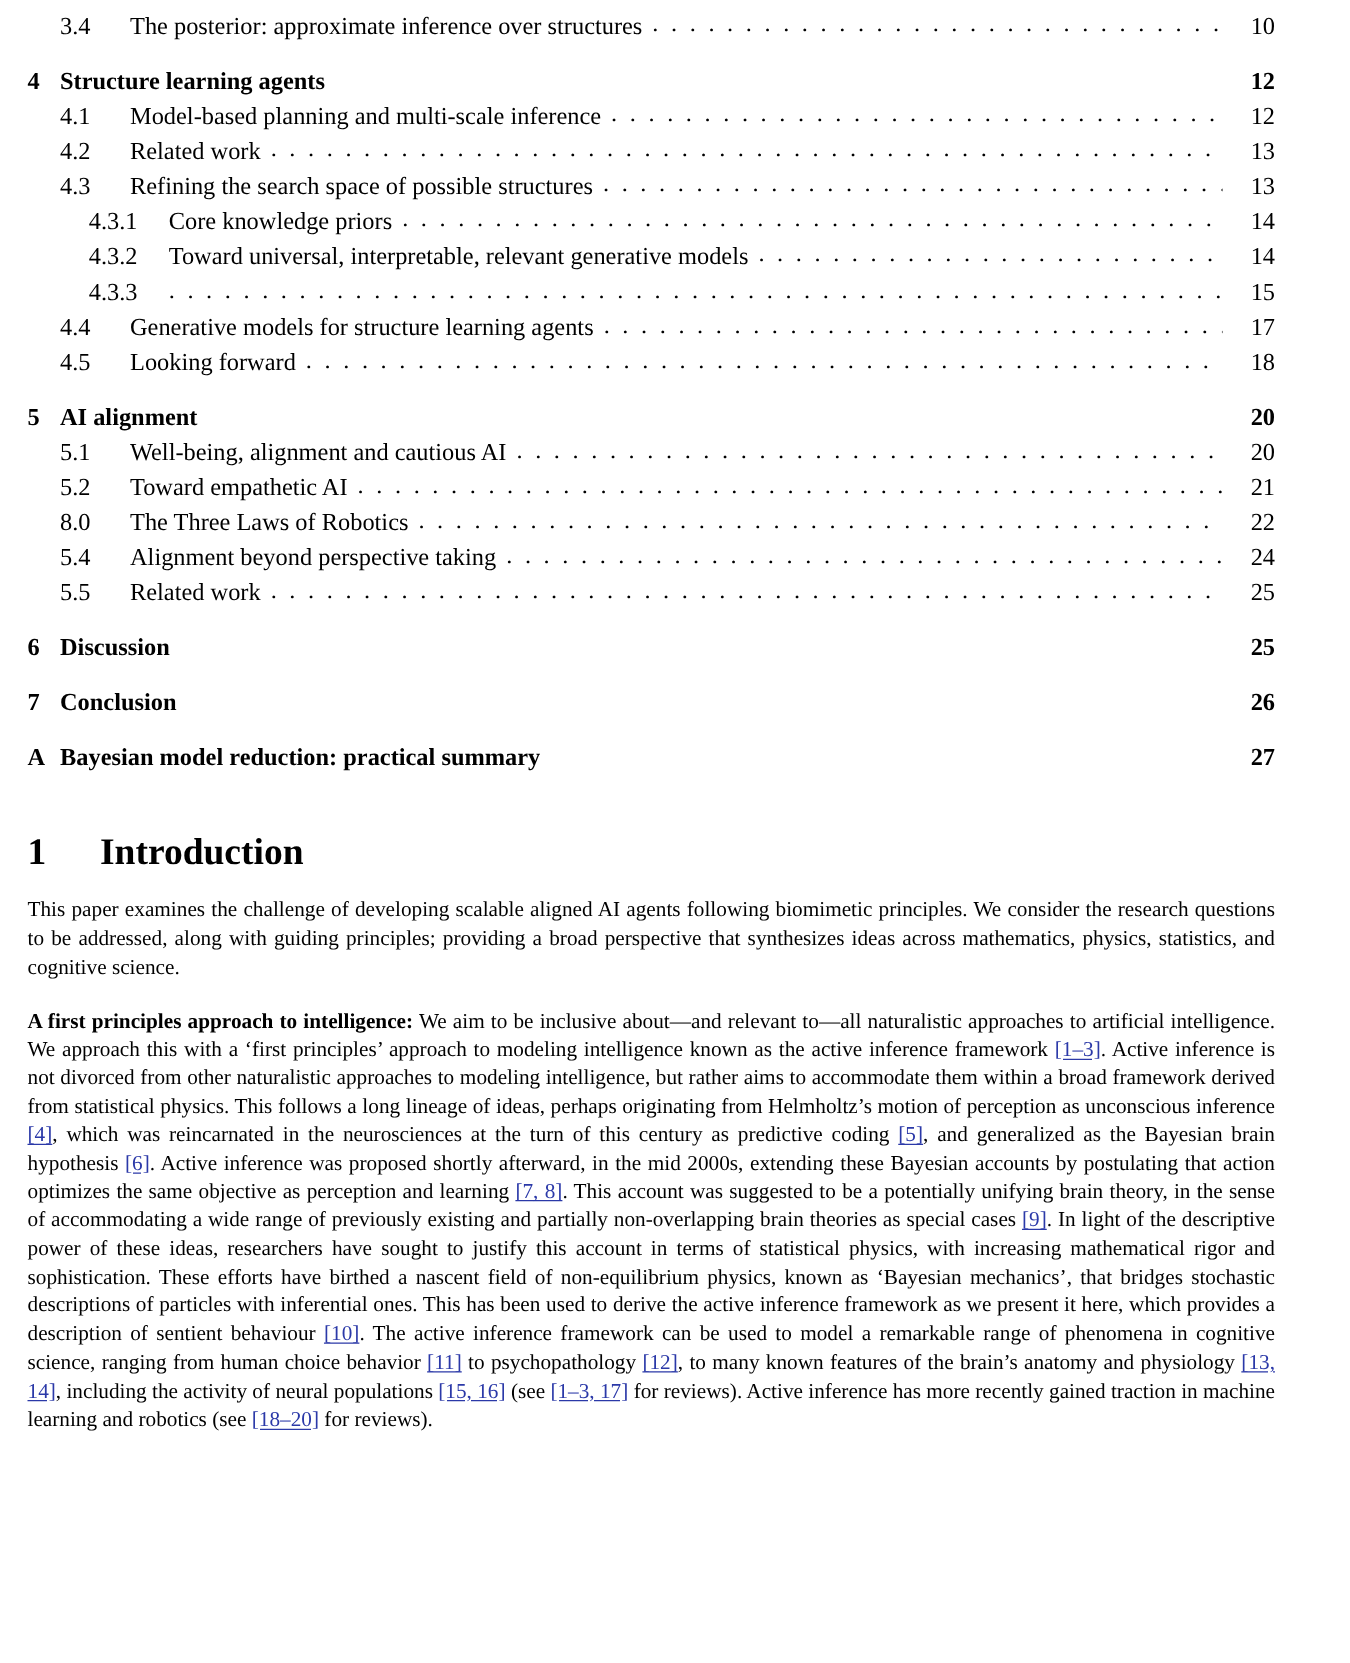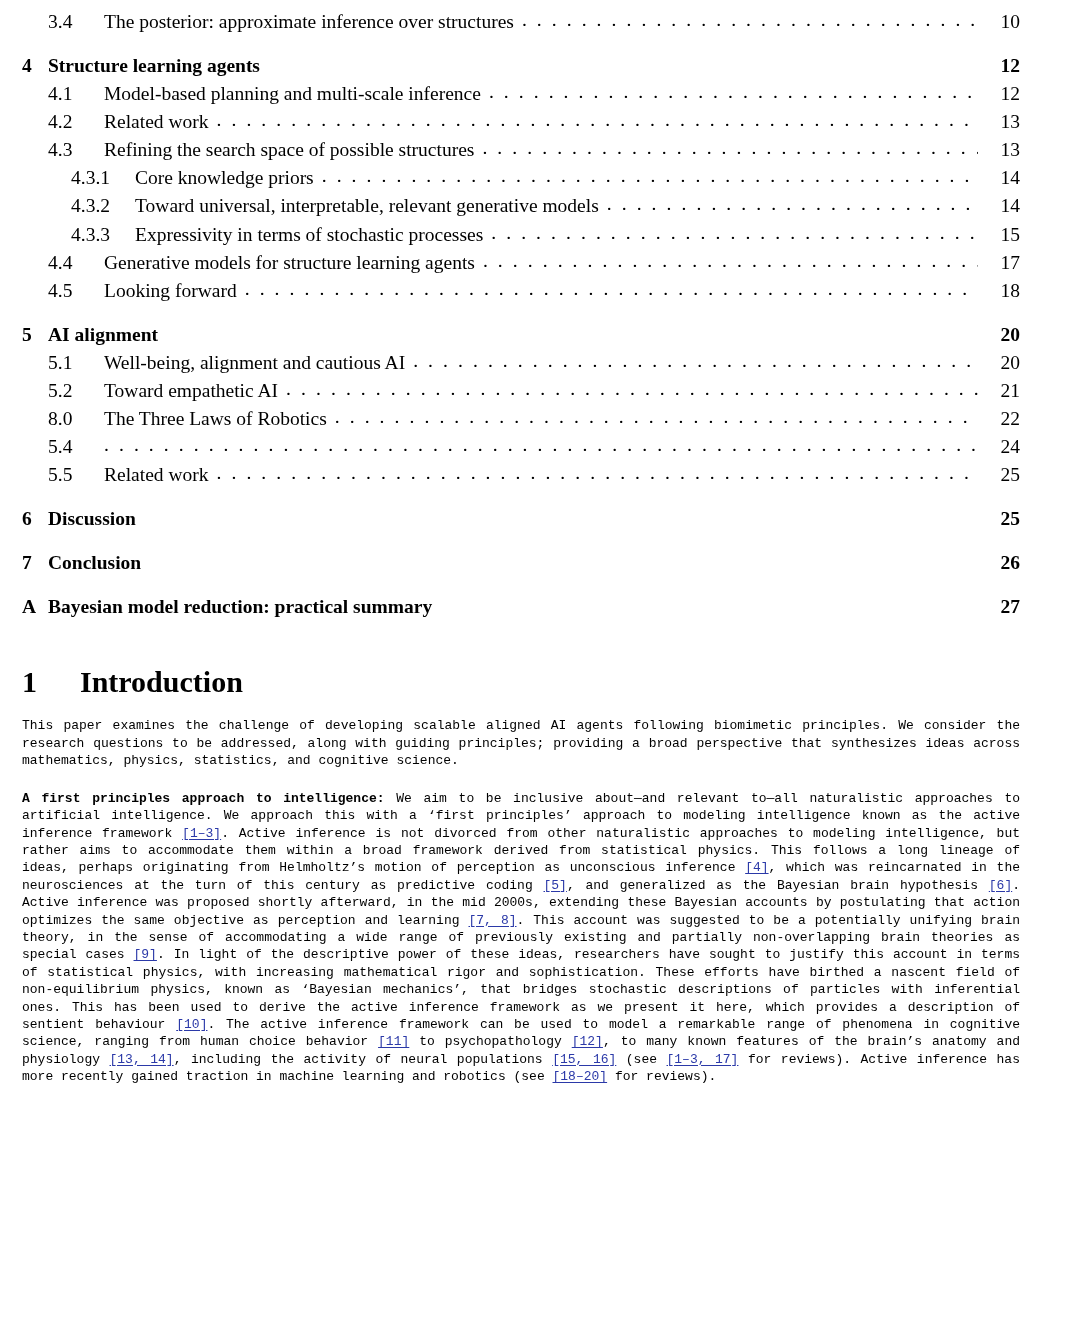--- a/index.html
+++ b/index.html
@@ -81,26 +81,25 @@
     align-items: baseline;
   }
   .sec-heading .sh-num {
     width: 58px;
     flex: 0 0 auto;
   }
 
   
   p.body {
     margin: 0 0 20px 0;
-    font-size: 13px;
+    font-size: 17px;
     line-height: 1.34;
     text-align: justify;
     text-justify: inter-word;
     hyphens: none;
-    font-family: Liberation Mono, monospace;
   }
   p.body.tight { margin-bottom: 16px; }
   .runin {
     font-weight: bold;
   }
   .cite {
     color: #2b39a8;
     text-decoration: underline;
     text-decoration-color: #2b39a8;
     text-underline-offset: 2px;
@@ -158,21 +157,20 @@
 
       <div class="toc-row lvl3">
         <span class="toc-num">4.3.2</span>
         <span class="toc-title">Toward universal, interpretable, relevant generative models</span>
         <span class="toc-dots">. . . . . . . . . . . . . . . . . . . . . . . . . . . . . . . . . . . . . . . . . . . . . . . . . . . . . . . . . . . . . .</span>
         <span class="toc-page">14</span>
       </div>
 
       <div class="toc-row lvl3">
         <span class="toc-num">4.3.3</span>
-        <span class="toc-title">Expressivity in terms of stochastic processes</span>
         <span class="toc-dots">. . . . . . . . . . . . . . . . . . . . . . . . . . . . . . . . . . . . . . . . . . . . . . . . . . . . . . . . . . . . . .</span>
         <span class="toc-page">15</span>
       </div>
 
       <div class="toc-row lvl2">
         <span class="toc-num">4.4</span>
         <span class="toc-title">Generative models for structure learning agents</span>
         <span class="toc-dots">. . . . . . . . . . . . . . . . . . . . . . . . . . . . . . . . . . . . . . . . . . . . . . . . . . . . . . . . . . . . . .</span>
         <span class="toc-page">17</span>
       </div>
@@ -207,20 +205,21 @@
 
       <div class="toc-row lvl2">
         <span class="toc-num">8.0</span>
         <span class="toc-title">The Three Laws of Robotics</span>
         <span class="toc-dots">. . . . . . . . . . . . . . . . . . . . . . . . . . . . . . . . . . . . . . . . . . . . . . . . . . . . . . . . . . . . . .</span>
         <span class="toc-page">22</span>
       </div>
 
       <div class="toc-row lvl2">
         <span class="toc-num">5.4</span>
+        <span class="toc-title">Alignment beyond perspective taking</span>
         <span class="toc-dots">. . . . . . . . . . . . . . . . . . . . . . . . . . . . . . . . . . . . . . . . . . . . . . . . . . . . . . . . . . . . . .</span>
         <span class="toc-page">24</span>
       </div>
 
       <div class="toc-row lvl2">
         <span class="toc-num">5.5</span>
         <span class="toc-title">Related work</span>
         <span class="toc-dots">. . . . . . . . . . . . . . . . . . . . . . . . . . . . . . . . . . . . . . . . . . . . . . . . . . . . . . . . . . . . . .</span>
         <span class="toc-page">25</span>
       </div>

